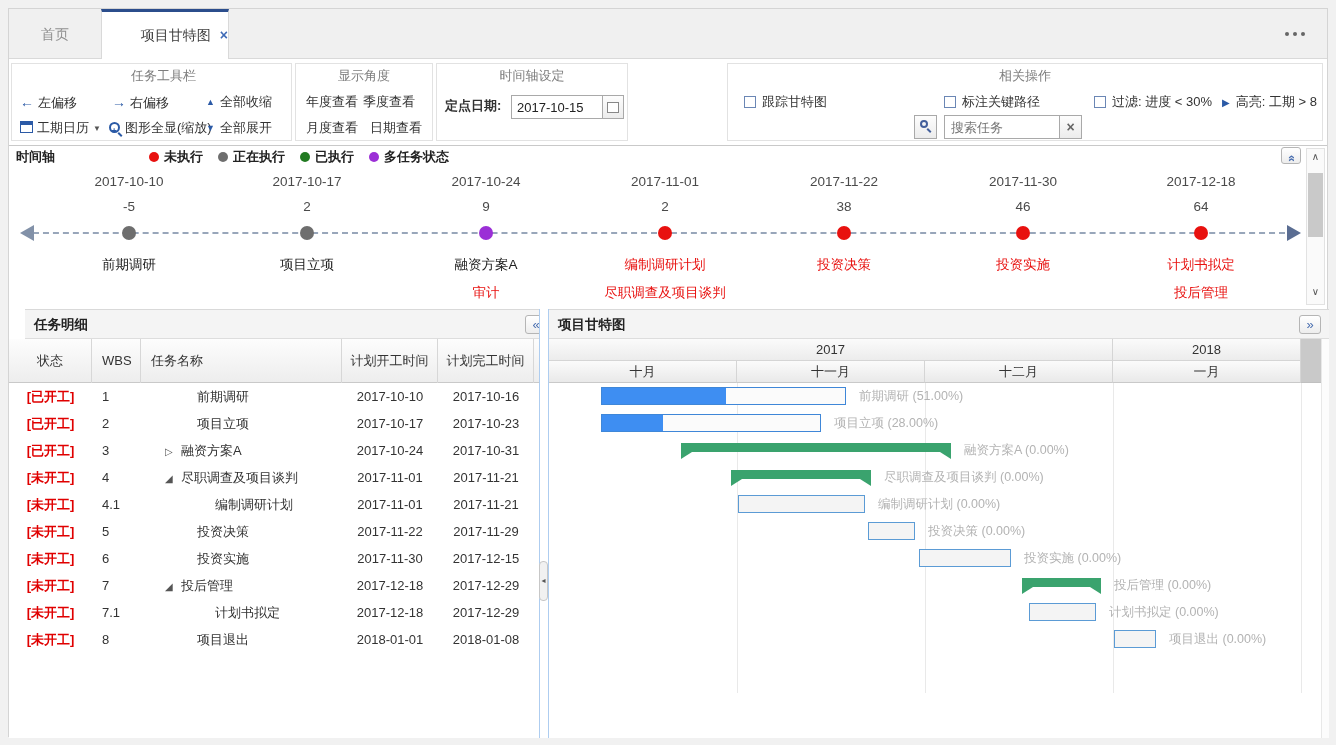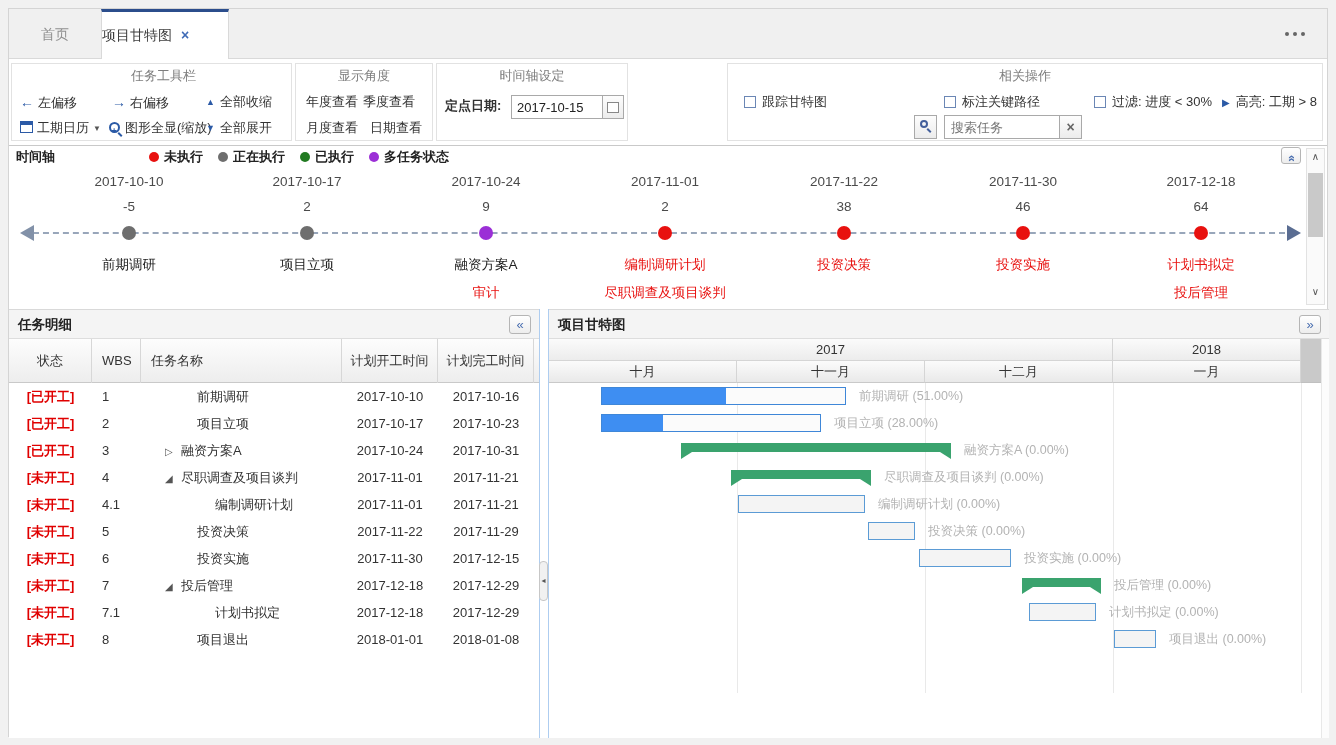--- a/index.html
+++ b/index.html
@@ -2,21 +2,21 @@
 <html><head>
 <meta charset="utf-8">
 <style>
   * { margin:0; padding:0; box-sizing:border-box; }
   html,body { width:1336px; height:745px; background:#f1f1f1; font-family:"Liberation Sans","DejaVu Sans",sans-serif; color:#333; overflow:hidden; }
   .window { position:absolute; left:8px; top:8px; width:1320px; height:729px; background:#fff; border:1px solid #d4d4d4; }
 
   
   .tabbar { position:absolute; left:0; top:0; width:100%; height:50px; background:#f0f0f0; border-bottom:1px solid #d9d9d9; }
   .tab-home { position:absolute; left:0; top:0; width:92px; height:50px; line-height:50px; text-align:center; color:#8f8f8f; font-size:14px; cursor:default; }
-  .tab-active { position:absolute; left:92px; top:0; width:128px; height:51px; background:#fff; border-top:3px solid #2b4d8c; border-left:1px solid #d9d9d9; border-right:1px solid #d9d9d9; line-height:46px; text-align:left; font-size:14px; color:#3c3c3c; }
+  .tab-active { position:absolute; left:92px; top:0; width:128px; height:51px; background:#fff; border-top:3px solid #2b4d8c; border-left:1px solid #d9d9d9; border-right:1px solid #d9d9d9; line-height:46px; text-align:right; font-size:14px; color:#3c3c3c; }
   .tab-close { color:#3f6bb6; font-weight:bold; margin-left:9px; font-size:14px; cursor:pointer; }
   .menu-dots { position:absolute; right:22px; top:23px; display:flex; gap:4px; cursor:pointer; }
   .menu-dots i { width:4px; height:4px; border-radius:50%; background:#666; }
 
   
   .toolbar { position:absolute; left:0; top:50px; width:100%; height:87px; background:#fff; border-bottom:1px solid #c9c9c9; }
   .group { position:absolute; top:4px; height:78px; border:1px solid #e2e2e2; background:#fff; }
   .group-title { height:23px; line-height:23px; text-align:center; color:#7d7d7d; font-size:13px; }
   .g-tasks { left:2px; width:281px;padding-left:24px; }
   .g-view  { left:286px; width:138px; }
@@ -71,21 +71,21 @@
   .tl-scroll .up { top:2px; } .tl-scroll .down { bottom:2px; }
   .tl-scroll .thumb { position:absolute; left:1px; top:24px; width:15px; height:64px; background:#c9c9c9; cursor:pointer; }
 
   
   .bottom { position:absolute; left:0; top:300px; width:100%; height:429px; }
   .panel-hd { position:absolute; top:0; height:30px; background:#f4f4f4; border-top:1px solid #d9d9d9; border-bottom:1px solid #ddd; }
   .panel-hd .pt { position:absolute; left:9px; top:0; line-height:29px; font-size:13.5px; font-weight:bold; color:#222; }
   .pn-btn { position:absolute; right:8px; top:5px; width:22px; height:19px; border:1px solid #b5b5b5; border-radius:3px; background:linear-gradient(#fff,#ededed); color:#4a6fb0; font-size:13px; line-height:17px; text-align:center; cursor:pointer; }
 
   .left-panel { position:absolute; left:0; top:0; width:530px; height:100%; background:#fff; }
-  .lp-hd { left:0; width:530px; }
+  .lp-hd { left:16px; width:530px; }
   .thead { position:absolute; left:0; top:30px; width:530px; height:44px; background:linear-gradient(#fdfdfd,#ededed); border-bottom:1px solid #c9c9c9; }
   .thead .hc { position:absolute; top:0; height:44px; line-height:44px; font-size:13px; color:#333; border-right:1px solid #d7d7d7; }
   .hc-status { left:0; width:83px; text-align:center; }
   .hc-wbs { left:83px; width:49px; padding-left:10px; }
   .hc-name { left:132px; width:201px; padding-left:10px; }
   .hc-start { left:333px; width:96px; text-align:center; }
   .hc-end { left:429px; width:96px; text-align:center; border-right:none; }
   .tbody { position:absolute; left:0; top:74px; width:530px; }
   .trow { position:relative; width:530px; height:27px; cursor:pointer; }
   .trow > div { position:absolute; top:0; height:27px; line-height:27px; font-size:13px; white-space:nowrap; overflow:hidden; }

